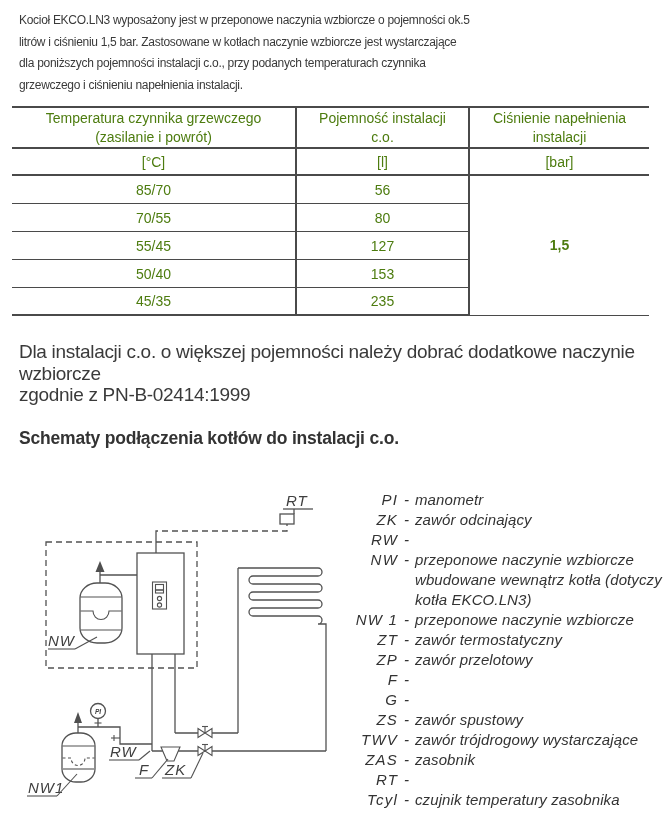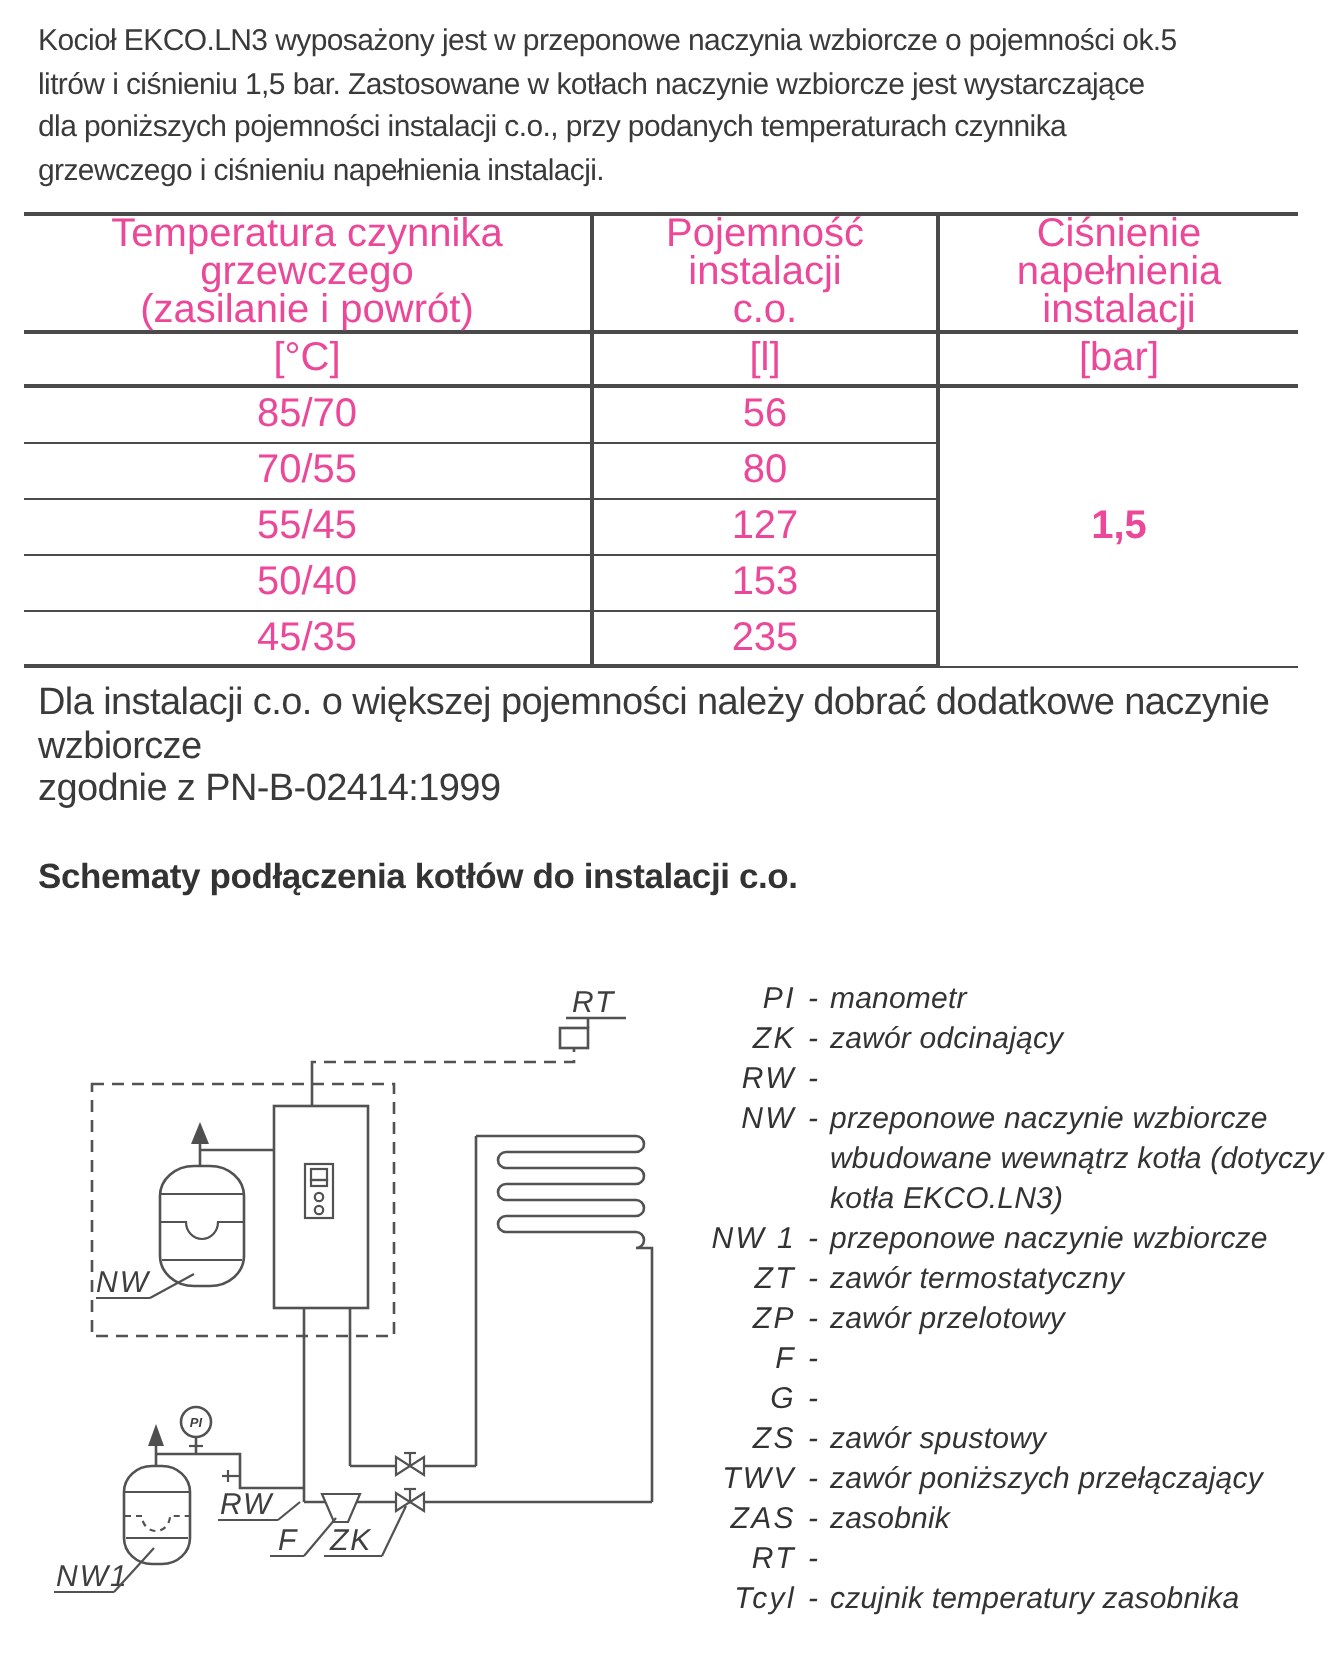--- a/index.html
+++ b/index.html
@@ -4,27 +4,27 @@
 <style>
   html,body{margin:0;padding:0;}
   body{
     width:664px;height:832px;background:#ffffff;position:relative;overflow:hidden;
     font-family:"Liberation Sans",sans-serif;color:#3a3a3a;
   }
   .abs{position:absolute;}
   .pre{white-space:pre-line;}
 
   
-  #intro{left:19px;top:10px;width:634px;font-size:15px;line-height:21.6px;letter-spacing:-0.3px;}
+  #intro{left:19px;top:10px;width:634px;font-size:12px;line-height:21.6px;letter-spacing:-0.3px;}
   #note{left:19px;top:341px;width:634px;font-size:19px;line-height:21.6px;letter-spacing:-0.3px;}
   #heading{left:19px;top:428px;font-size:17.5px;font-weight:bold;letter-spacing:-0.2px;color:#333;}
 
   
   table#spec{border-collapse:collapse;position:absolute;left:12px;top:106px;width:637px;table-layout:fixed;}
-  #spec td{padding:0;text-align:center;vertical-align:middle;font-size:20px;color:#ec4899;}
+  #spec td{padding:0;text-align:center;vertical-align:middle;font-size:14px;color:#4d7c0f;}
   #spec .r-head td{border-top:2px solid #4a4a4a;border-bottom:2px solid #4a4a4a;height:39px;line-height:19px;}
   #spec .r-units td{border-bottom:2px solid #4a4a4a;height:25px;}
   #spec .r-data td{border-bottom:1px solid #4a4a4a;height:27px;}
   #spec .r-last td{border-bottom:2px solid #4a4a4a;height:26px;}
   #spec .mid{border-left:2px solid #4a4a4a;border-right:2px solid #4a4a4a;}
   #spec .pressure{border-left:2px solid #4a4a4a;border-bottom:2px solid #4a4a4a;font-weight:bold;}
 
   
   #legend{left:332px;top:490px;width:330px;font-style:italic;font-size:15px;line-height:20px;color:#333;}
   .legend-row{display:flex;align-items:flex-start;}
@@ -243,21 +243,21 @@
     <span class="legend-dash">-</span>
   </div>
   <div class="legend-row">
     <span class="legend-abbr">ZS</span>
     <span class="legend-dash">-</span>
     <span class="legend-desc pre">zawór spustowy</span>
   </div>
   <div class="legend-row">
     <span class="legend-abbr">TWV</span>
     <span class="legend-dash">-</span>
-    <span class="legend-desc pre">zawór poniższych przełączający</span>
+    <span class="legend-desc pre">zawór trójdrogowy wystarczające</span>
   </div>
   <div class="legend-row">
     <span class="legend-abbr">ZAS</span>
     <span class="legend-dash">-</span>
     <span class="legend-desc pre">zasobnik</span>
   </div>
   <div class="legend-row">
     <span class="legend-abbr">RT</span>
     <span class="legend-dash">-</span>
   </div>

